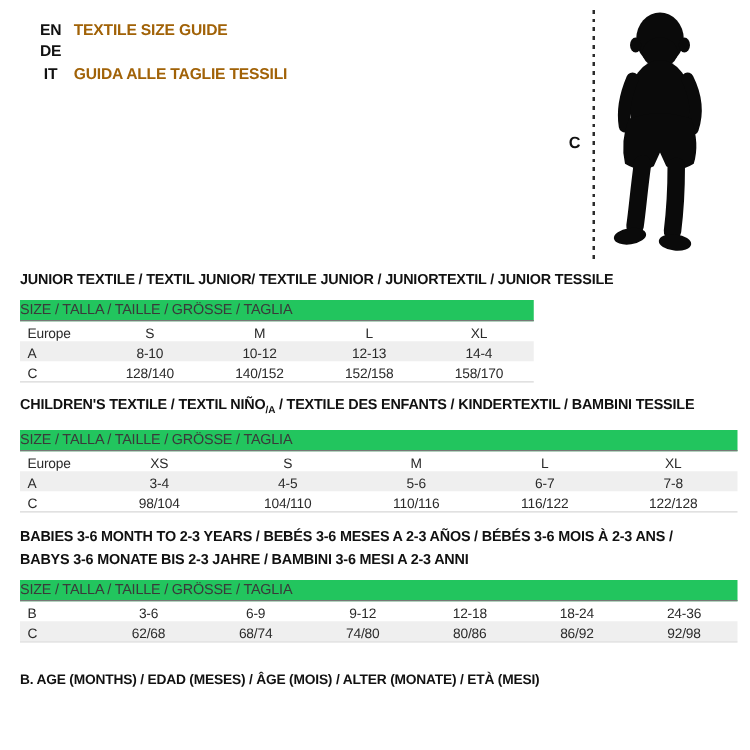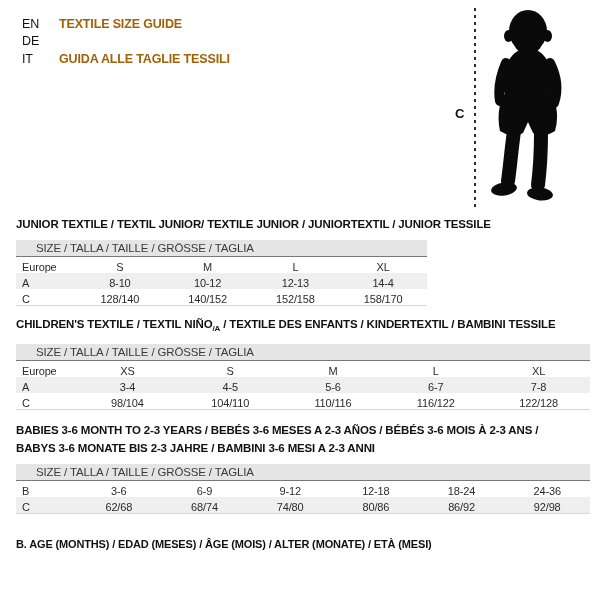--- a/index.html
+++ b/index.html
@@ -5,21 +5,21 @@
   html,body { margin:0; padding:0; background:#fff; }
   .page {
     position:relative; width:600px; height:600px; background:#ffffff;
     font-family:"Liberation Sans", sans-serif; color:#1c1c1c;
     overflow:hidden; letter-spacing:-0.15px;
   }
 
   
   .lang-block { position:absolute; left:22px; top:15px; }
   .lang-row  { display:flex; align-items:center; height:17.5px; }
-  .lang-code { width:37px; font-weight:400; font-size:12.5px; color:#111; }
+  .lang-code { width:37px; font-weight:700; font-size:12.5px; color:#111;text-align:center; }
   .lang-title{ font-weight:700; font-size:12.5px; color:#a16207; }
 
   
   .dashes {
     position:absolute; left:474px; top:8px; width:2px; height:202px;
     background:repeating-linear-gradient(to bottom,#2b2b2b 0 3px,transparent 3px 7px);
   }
   .figure-label { position:absolute; left:455px; top:106px; font-weight:700; font-size:13px; color:#111; }
   .baby-svg { position:absolute; left:480px; top:7px; width:96px; height:202px; }
 
@@ -29,22 +29,22 @@
   .t2-title { top:318px; }
   .t3-title { top:421px; line-height:18px; }
   .subscript { font-size:8px; vertical-align:sub; }
 
   
   .size-table { position:absolute; left:16px; border-bottom:1px solid #d8d8d8; }
   .t1 { top:240px; width:411px; }
   .t2 { top:344px; width:574px; }
   .t3 { top:464px; width:574px; }
   .t-header {
-    height:16px; background:#e5e5e5; border-bottom:1px solid #787878;
-    color:#3a3a3a; font-size:11.5px; line-height:16px; padding-left:20px;
+    height:16px; background:#22c55e; border-bottom:1px solid #787878;
+    color:#3a3a3a; font-size:11.5px; line-height:16px; padding-left:0;
   }
   .t-row { display:flex; align-items:flex-end; height:16px; font-size:11px; color:#2b2b2b; }
   .t-row.alt { background:#efefef; }
   .cell { flex:1; text-align:center; }
   .cell.label { flex:0 0 60px; text-align:left; padding-left:6px; box-sizing:border-box; }
 
   
   .legend { position:absolute; left:16px; top:536px; }
   .legend-line { height:17.5px; line-height:17.5px; font-weight:700; font-size:11px; color:#111; white-space:nowrap; }
 </style>

